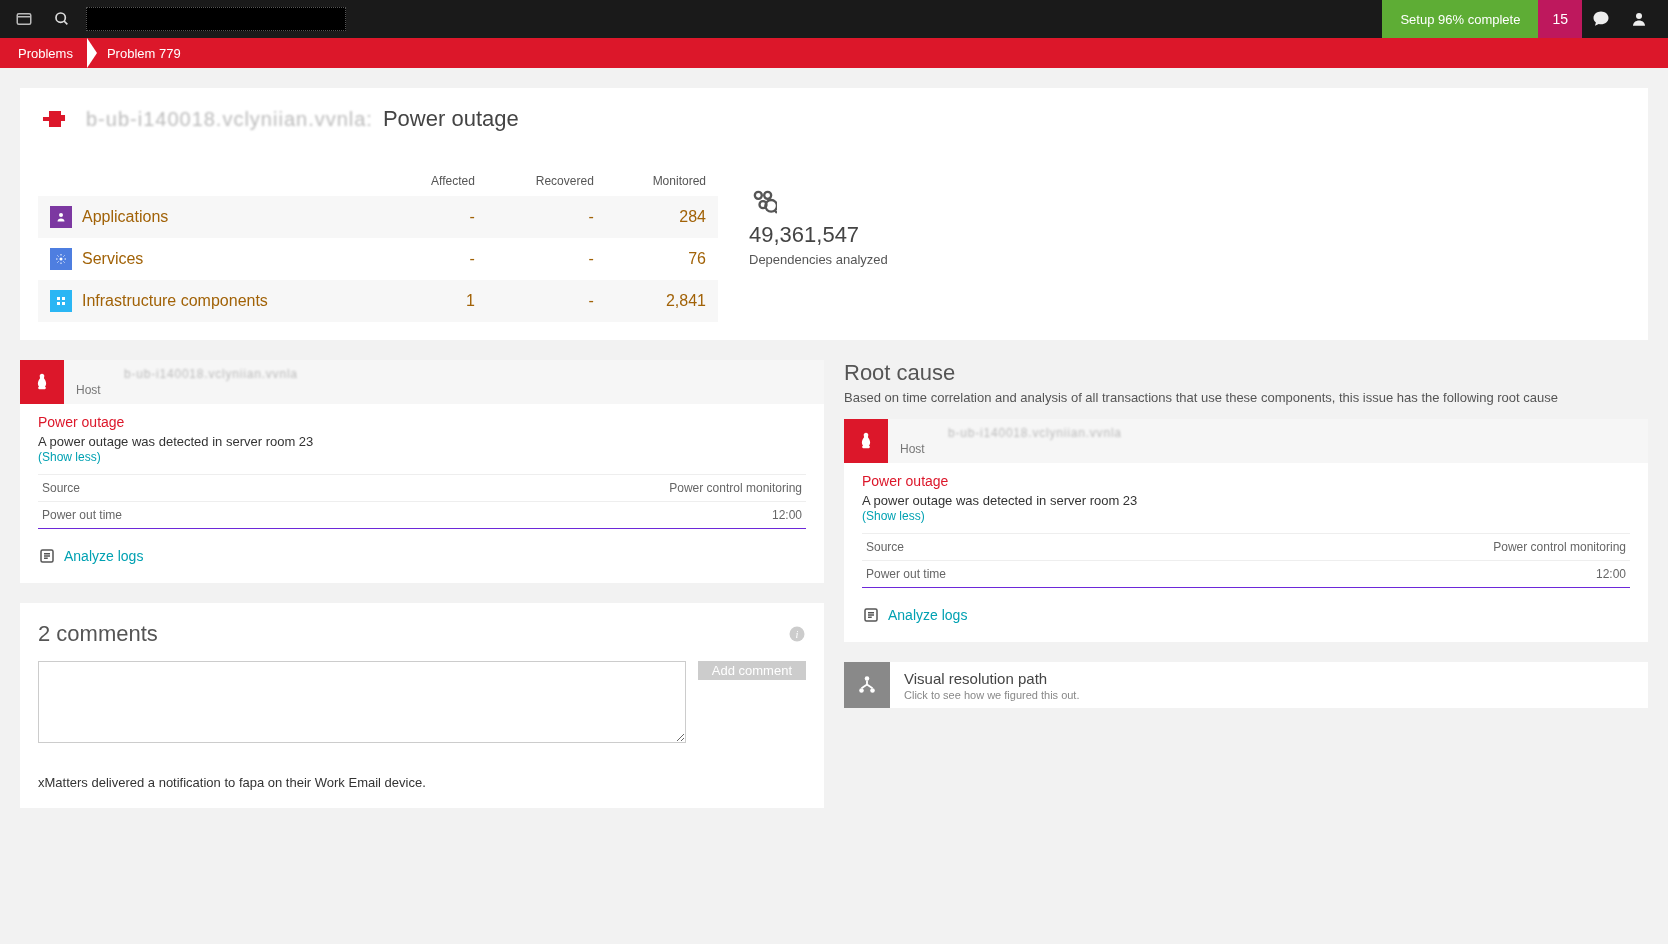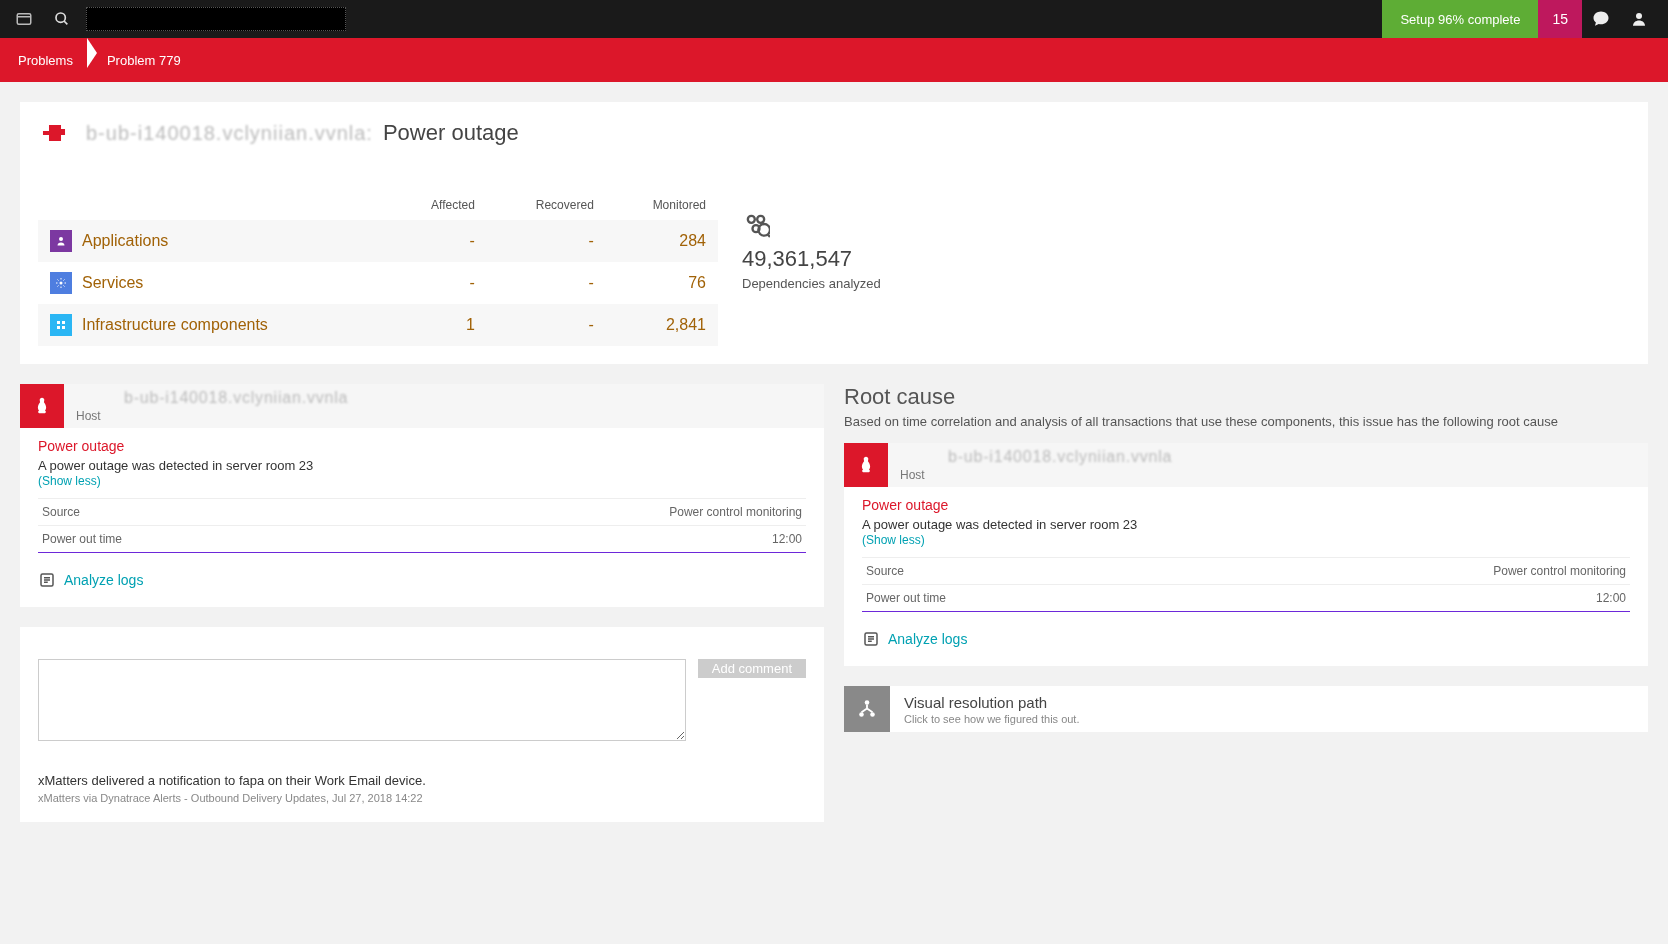--- a/index.html
+++ b/index.html
@@ -44,21 +44,21 @@
   height: 100%;
   display: flex;
   align-items: center;
   padding: 0 14px;
   font-size: 14px;
   font-weight: 500;
 }
 .topbar-iconbtn { color: #eee; width: 38px; height: 100%; display: flex; align-items: center; justify-content: center; cursor: pointer; }
 .breadcrumb-bar {
   background: #dc172a;
-  height: 44px;
+  height: 30px;
   display: flex;
   align-items: center;
   padding: 0 10px;
 }
 .breadcrumb-item {
   color: #fff;
   font-size: 13px;
   position: relative;
   padding: 0 14px 0 8px;
   height: 100%;
@@ -102,21 +102,21 @@
   color: #444;
   font-size: 22px;
   font-weight: 400;
 }
 .prob-subtitle {
   color: #555;
   font-size: 13px;
   margin-top: 4px;
 }
 
-.impact-area { display: flex; margin-top: 36px; gap: 24px; }
+.impact-area { display: flex; margin-top: 26px; gap: 31px; }
 .impact-table { flex: 0 0 680px; }
 .impact-table table { width: 100%; border-collapse: collapse; }
 .impact-table th {
   text-align: right;
   font-weight: 400;
   color: #555;
   font-size: 12px;
   padding: 8px 12px;
 }
 .impact-table th:first-child { text-align: left; }
@@ -155,21 +155,21 @@
 }
 .host-icon-box {
   width: 44px; height: 44px;
   background: #dc172a;
   color: #fff;
   display: flex; align-items: center; justify-content: center;
 }
 .host-labels { padding: 4px 12px; }
 .host-name {
   color: #bbb;
-  font-size: 16px;
+  font-size: 12px;
   letter-spacing: 0.8px;
   filter: blur(0.8px);
   padding-left: 48px;
 }
 .host-type { color: #777; font-size: 12px; margin-top: 2px; }
 
 .card-inner { padding: 0 14px 14px 14px; }
 .outage-title { color: #dc172a; font-size: 14px; margin-bottom: 4px; }
 .outage-desc { color: #333; font-size: 13px; }
 .show-less { color: #00a1b2; font-size: 12px; cursor: pointer; }
@@ -401,27 +401,35 @@
                   <line x1="8" y1="12" x2="16" y2="12"></line>
                   <line x1="8" y1="15" x2="13" y2="15"></line>
                 </svg>
             </span>
             <span>Analyze logs</span>
           </div>
         </div>
       </div>
 
       <div class="card">
+        <div class="comments-header">
+          <div class="section-title">2 comments</div>
+          <span class="info-icon">
+            <svg width="18" height="18" viewBox="0 0 24 24" fill="#ccc">
+                <circle cx="12" cy="12" r="10"></circle>
+                <text x="12" y="17" font-size="14" fill="#fff" text-anchor="middle" font-family="serif" font-style="italic">i</text>
+              </svg>
+          </span>
+        </div>
         <div class="comment-input-row">
           <textarea class="comment-textarea" style=""></textarea>
           <button class="add-comment-btn">Add comment</button>
         </div>
         <div class="comment-item">
           <div class="comment-text">xMatters delivered a notification to fapa on their Work Email device.</div>
-          <div class="comment-meta">xMatters via Dynatrace Alerts - Outbound Delivery Updates, Jul 27, 2018 14:22</div>
         </div>
       </div>
     </div>
 
     <div class="col">
       <div>
         <div class="section-title">Root cause</div>
         <div class="section-sub">Based on time correlation and analysis of all transactions that use these components, this issue has the following root cause</div>
         <div class="card" style="padding:4px;">
           <div class="host-header">

